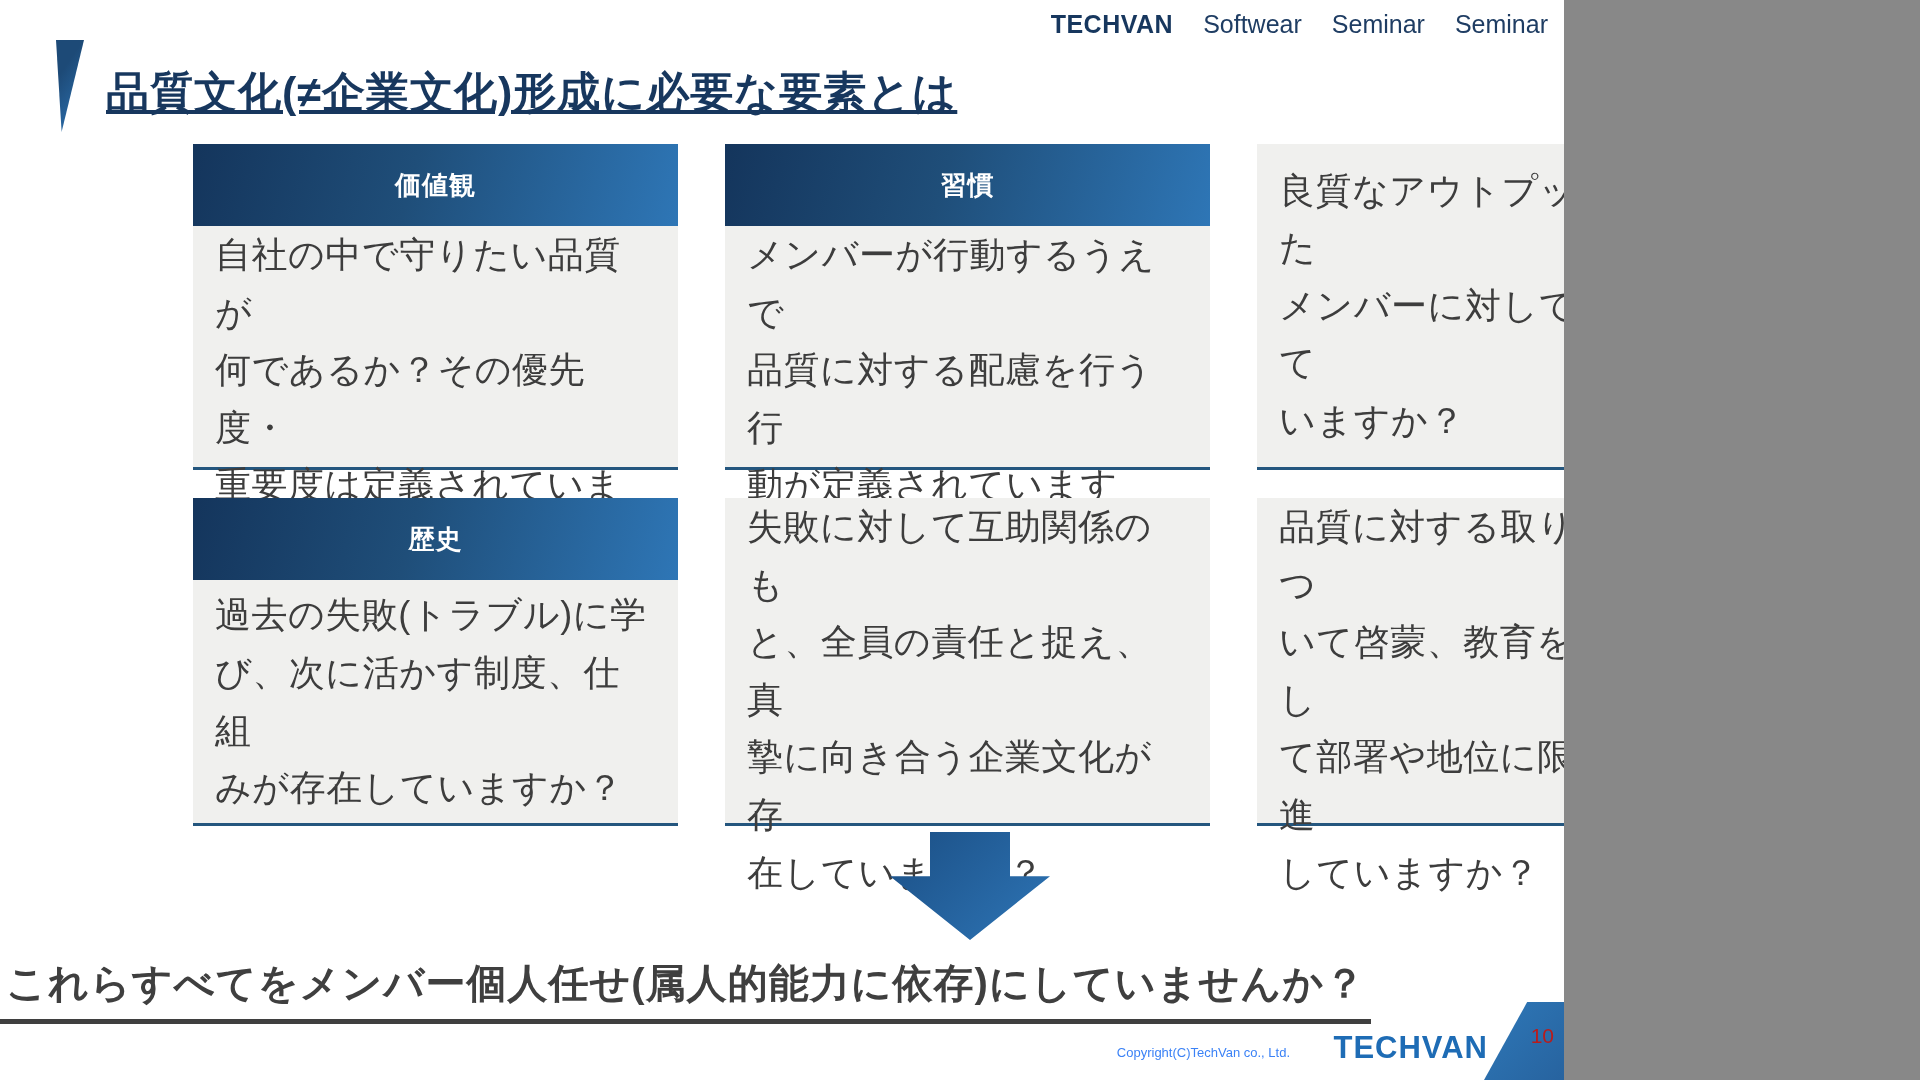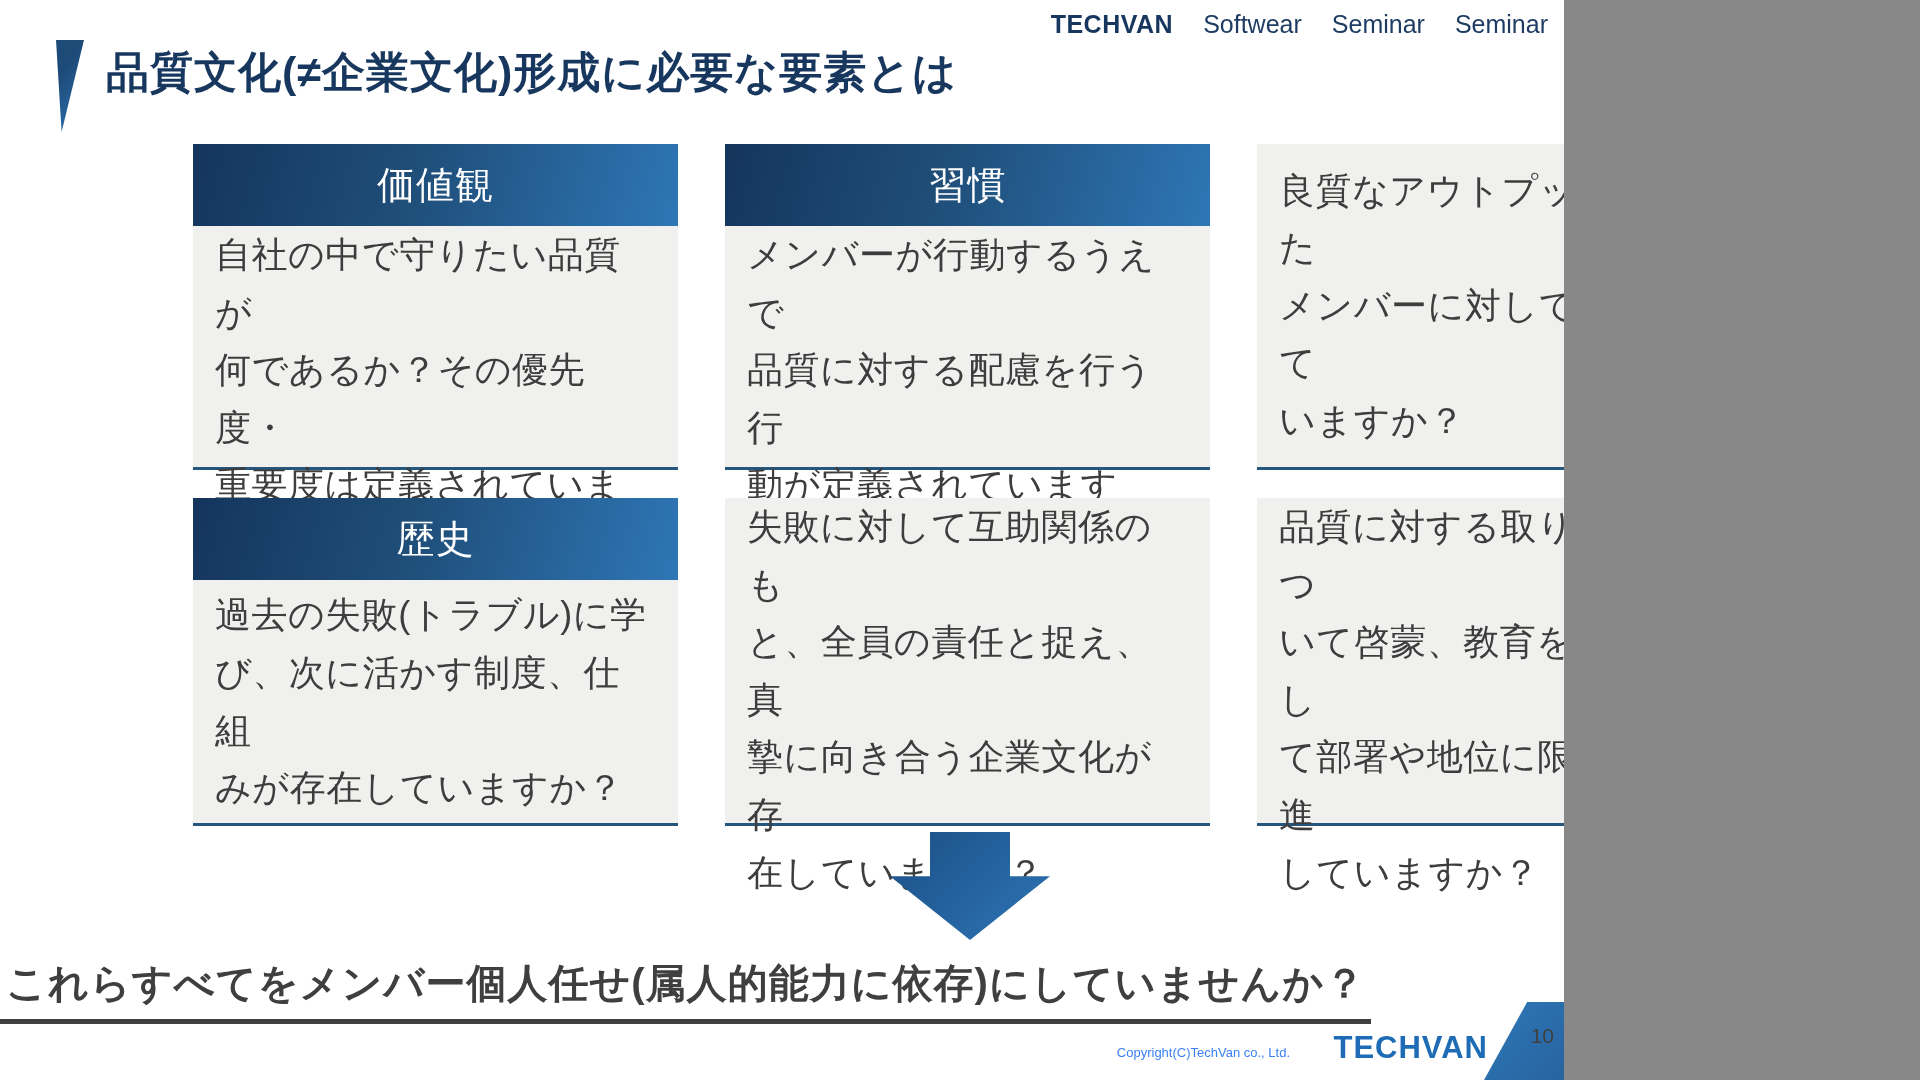--- a/index.html
+++ b/index.html
@@ -13,34 +13,34 @@
     font-size:25px;color:#1f3d63;
   }
   .brand-row .brand{font-weight:bold;color:#17375e;letter-spacing:.5px;}
   
   .title-accent{
     position:absolute;left:56px;top:40px;width:28px;height:92px;
     background:linear-gradient(125deg,#1d4a77 30%,#2e75b6 100%);
     -webkit-clip-path:polygon(0 0,100% 0,20% 100%);clip-path:polygon(0 0,100% 0,20% 100%);
   }
   .page-title{
-    position:absolute;left:106px;top:44px;font-size:43px;font-weight:bold;color:#17375e;
-    letter-spacing:1px;white-space:nowrap;
+    position:absolute;left:106px;top:64px;font-size:43px;font-weight:bold;color:#17375e;
+    letter-spacing:1px;white-space:nowrap;text-decoration:underline;
   }
   
   .cards{
     position:absolute;left:193px;top:144px;width:1549px;
     display:grid;grid-template-columns:repeat(3,485px);grid-template-rows:326px 328px;
     column-gap:47px;row-gap:28px;
   }
   .card{display:flex;flex-direction:column;border-bottom:3px solid #24567e;background:#f0f0ee;}
   .card-header{
     height:82px;flex:0 0 82px;display:flex;align-items:center;justify-content:center;
     background:linear-gradient(105deg,#14355c 0%,#1f4e79 45%,#2e76b6 100%);
-    color:#ffffff;font-size:38px;font-weight:normal;letter-spacing:1px;
+    color:#ffffff;font-size:26px;font-weight:bold;letter-spacing:1px;
   }
   .card-body{flex:1;display:flex;align-items:center;padding:0 22px;}
   .card-text{
     margin:0;white-space:pre-line;font-size:36px;font-weight:normal;color:#3d3d3d;
     line-height:1.6;letter-spacing:.5px;
   }
   
   .down-arrow{
     position:absolute;left:890px;top:832px;width:160px;height:108px;
     background:linear-gradient(135deg,#1b4f85 0%,#2e75b6 100%);
@@ -58,21 +58,21 @@
   .footer-logo{
     position:absolute;right:76px;bottom:14px;font-size:31px;font-weight:bold;
     color:#1e6cb5;letter-spacing:1px;
   }
   .corner-wedge{
     position:absolute;right:0;bottom:0;width:80px;height:78px;
     background:linear-gradient(135deg,#2e78b8,#27639f);
     -webkit-clip-path:polygon(54% 0,100% 0,100% 100%,0 100%);
     clip-path:polygon(54% 0,100% 0,100% 100%,0 100%);
   }
-  .page-number{position:absolute;right:10px;bottom:32px;font-size:21px;color:#404040;}
+  .page-number{position:absolute;right:10px;bottom:32px;font-size:21px;color:#b91c1c;}
 </style>
 </head>
 <body>
 
 <div class="slide">
 
   <div class="brand-row">
     <span class="brand">TECHVAN</span>
     <span>Softwear</span>
     <span>Seminar</span>

